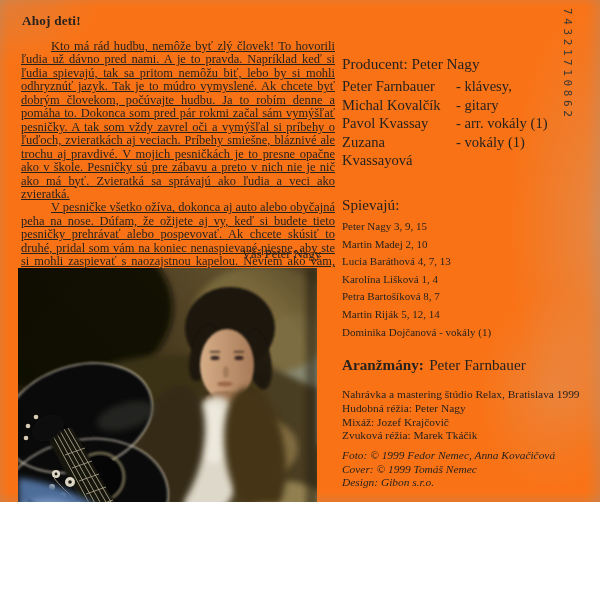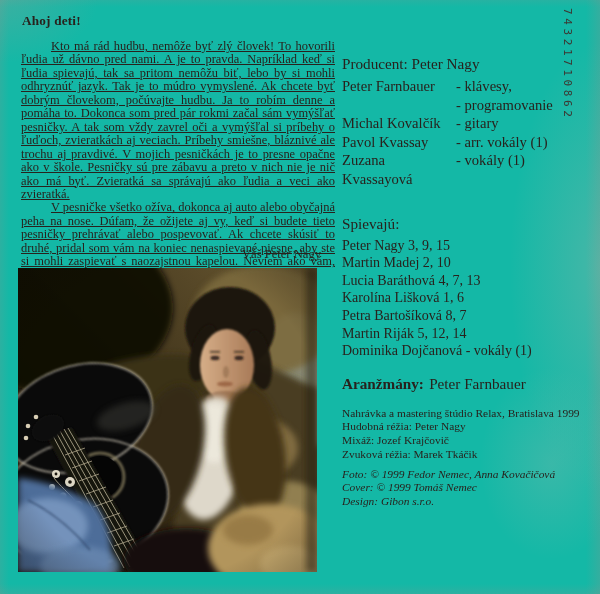--- a/index.html
+++ b/index.html
@@ -1,18 +1,18 @@
 <!DOCTYPE html>
 <html><head>
 <meta charset="utf-8">
 <style>
   html,body{margin:0;padding:0;background:#ffffff;}
   .page{
-    position:relative;width:600px;height:594px;overflow:hidden;
-    background:#14b8a6;
+    position:relative;width:600px;height:502px;overflow:hidden;
+    background:#f97316;
     font-family:"Liberation Serif", serif;
     color:#28221d;
   }
   
   .scan-shade{position:absolute;inset:0;pointer-events:none;
     background:
       radial-gradient(140px 90px at 0% 0%, rgba(160,155,148,.28), rgba(160,155,148,0) 70%),
       radial-gradient(120px 300px at 100% 45%, rgba(185,180,170,.30), rgba(185,180,170,0) 75%),
       radial-gradient(90px 120px at 92% 78%, rgba(190,186,178,.22), rgba(190,186,178,0) 80%),
       linear-gradient(to right, rgba(150,145,138,.18) 0px, rgba(150,145,138,0) 9px),
@@ -41,21 +41,21 @@
   .credits{
     position:absolute;left:342px;top:54px;width:242px;
   }
   .h-bold{font-size:15.2px;font-weight:normal;line-height:20px;}
   .producer-heading{margin:0 0 3px 0;}
   .musician-row{
     display:grid;grid-template-columns:114px 1fr;
     font-size:14.6px;line-height:18.6px;
   }
   .singers-heading{margin:25px 0 3px 0;}
-  .singer-row{font-size:14px;line-height:17.6px;}
+  .singer-row{font-size:11px;line-height:17.6px;}
   .arr-line{margin-top:14px;font-size:15.2px;line-height:20px;}
   .arr-label{font-weight:bold;}
   .arr-value{margin-left:.35em;}
   .small-block{margin-top:13px;font-size:11.4px;line-height:13.7px;}
   .small-block.second{margin-top:6px;font-style:italic;}
   .barcode-number{
     position:absolute;left:561px;top:8px;height:150px;
     writing-mode:vertical-rl;
     font-family:"DejaVu Sans Mono", monospace;
     font-size:11px;letter-spacing:3.6px;color:#3c3732;
@@ -230,41 +230,37 @@
   </div>
 
   <div class="credits">
     <div class="h-bold producer-heading">Producent: Peter Nagy</div>
 
     <div class="musician-row">
       <span>Peter Farnbauer</span>
       <span>- klávesy,</span>
     </div>
     <div class="musician-row">
-      <span></span>
-      <span>- programovanie</span>
-    </div>
-    <div class="musician-row">
       <span>Michal Kovalčík</span>
       <span>- gitary</span>
     </div>
     <div class="musician-row">
       <span>Pavol Kvassay</span>
       <span>- arr. vokály (1)</span>
     </div>
     <div class="musician-row">
       <span>Zuzana Kvassayová</span>
       <span>- vokály (1)</span>
     </div>
 
     <div class="h-bold singers-heading">Spievajú:</div>
     <div class="singer-row">Peter Nagy 3, 9, 15</div>
     <div class="singer-row">Martin Madej  2, 10</div>
     <div class="singer-row">Lucia Baráthová  4, 7, 13</div>
-    <div class="singer-row">Karolína Lišková  1, 6</div>
+    <div class="singer-row">Karolína Lišková  1, 4</div>
     <div class="singer-row">Petra Bartošíková  8, 7</div>
     <div class="singer-row">Martin Riják  5, 12, 14</div>
     <div class="singer-row">Dominika Dojčanová - vokály (1)</div>
 
     <div class="arr-line">
       <span class="arr-label">Aranžmány:</span><span class="arr-value">Peter Farnbauer</span>
     </div>
 
     <div class="small-block">
       <div>Nahrávka a mastering štúdio Relax, Bratislava 1999</div>

